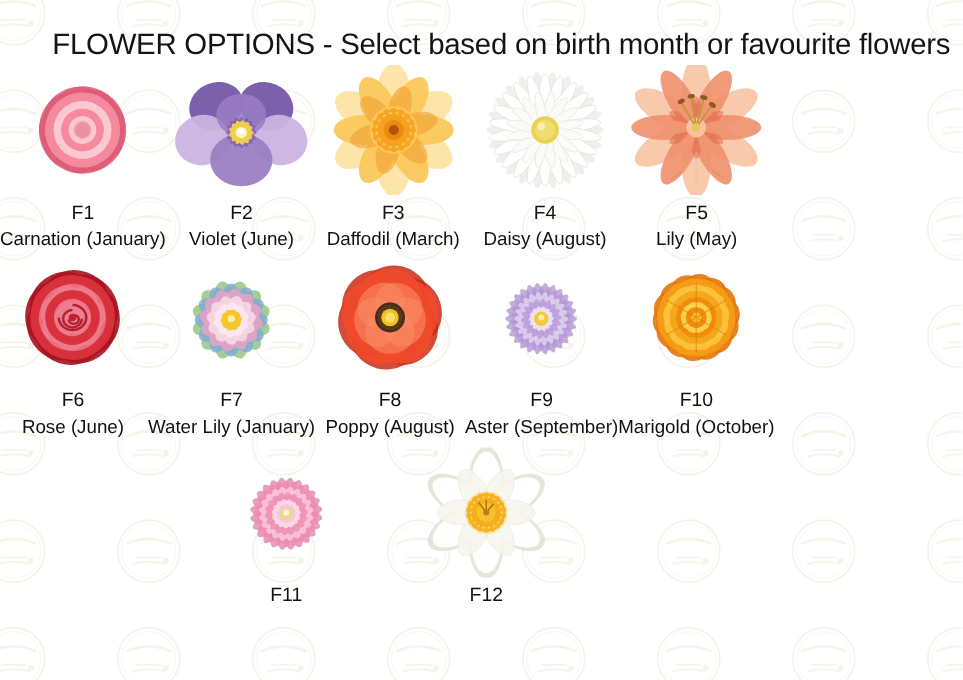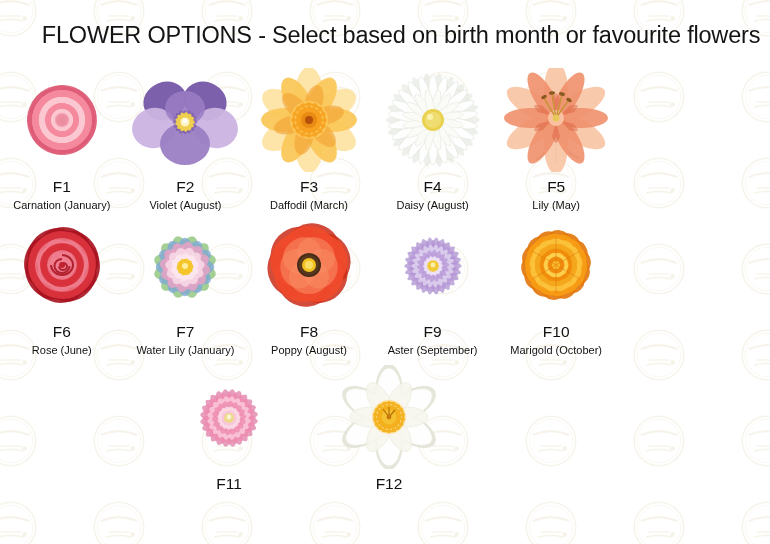--- a/index.html
+++ b/index.html
@@ -42,21 +42,21 @@
     font-weight: 400;
     letter-spacing: -0.2px;
     color: #141414;
     z-index: 3;
     white-space: nowrap;
   }
 
   
   #flower-grid {
     position: absolute;
-    top: 66px;
+    top: 50px;
     left: 0;
     width: 618px;
     z-index: 2;
   }
   .flower-row {
     display: flex;
     justify-content: center;
     align-items: flex-start;
   }
   .flower-cell {
@@ -73,21 +73,21 @@
     justify-content: center;
   }
   .flower-art svg { display: block; }
   .flower-code {
     font-size: 15.5px;
     color: #111;
     margin-top: 4px;
     line-height: 1.15;
   }
   .flower-name {
-    font-size: 11px;
+    font-size: 15px;
     color: #111;
     margin-top: 3px;
     line-height: 1.15;
     white-space: nowrap;
   }
   .row-3 { margin-top: 6px; }
   .row-3 .flower-cell { width: 160px; }
 </style>
 </head>
 <body>
@@ -957,21 +957,21 @@
           </g>
             <g transform="rotate(340.3076923076923 56 54)">
             <path d="M56 52 L53.4 47.05
                      Q56 41 58.6 47.05 Z" fill="#f2d24b" opacity="0.95"></path>
           </g>
       <circle cx="56" cy="54" r="4.5" fill="#fdf3c0"></circle>
       <circle cx="56" cy="53" r="2.2" fill="#ffffff"></circle>
     </svg>
         </div>
         <div class="flower-code">F2</div>
-        <div class="flower-name">Violet (August)</div>
+        <div class="flower-name">Violet (June)</div>
       </div>
       <div class="flower-cell">
         <div class="flower-art">
     <svg width="112" height="104" viewBox="0 0 112 104">
       <g transform="rotate(0 56 52)">
             <ellipse cx="56" cy="26" rx="14" ry="27" fill="#fde3a4" stroke="none" stroke-width="0.7" opacity="0.95"></ellipse>
           </g>
             <g transform="rotate(60 56 52)">
             <ellipse cx="56" cy="26" rx="14" ry="27" fill="#fde3a4" stroke="none" stroke-width="0.7" opacity="0.95"></ellipse>
           </g>

